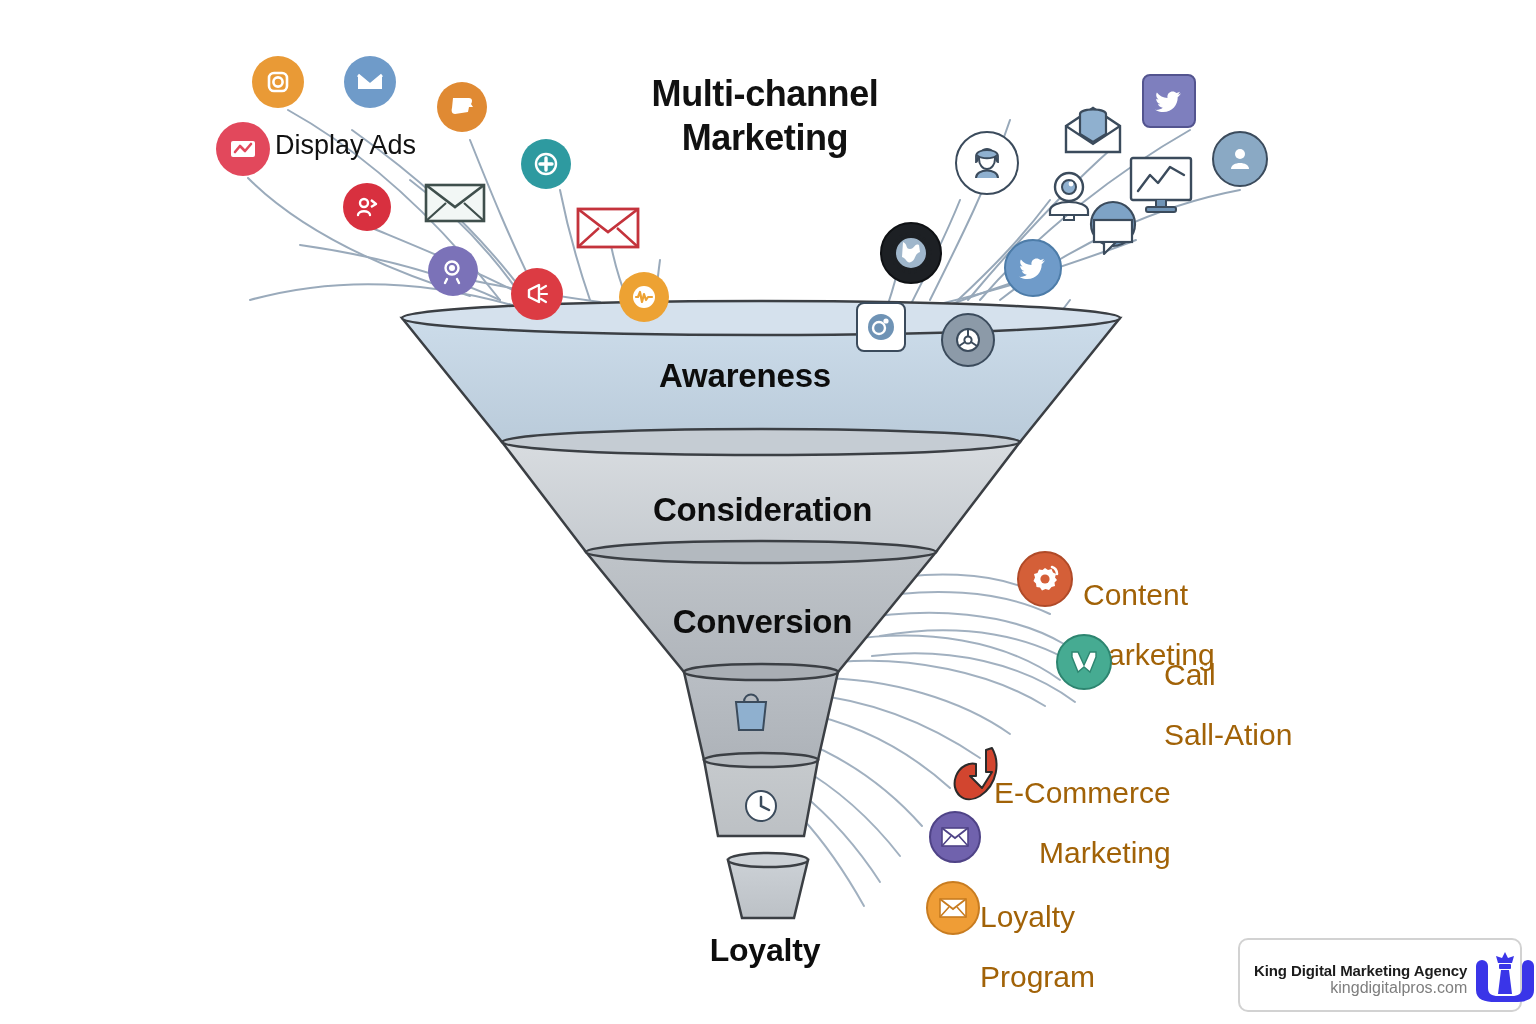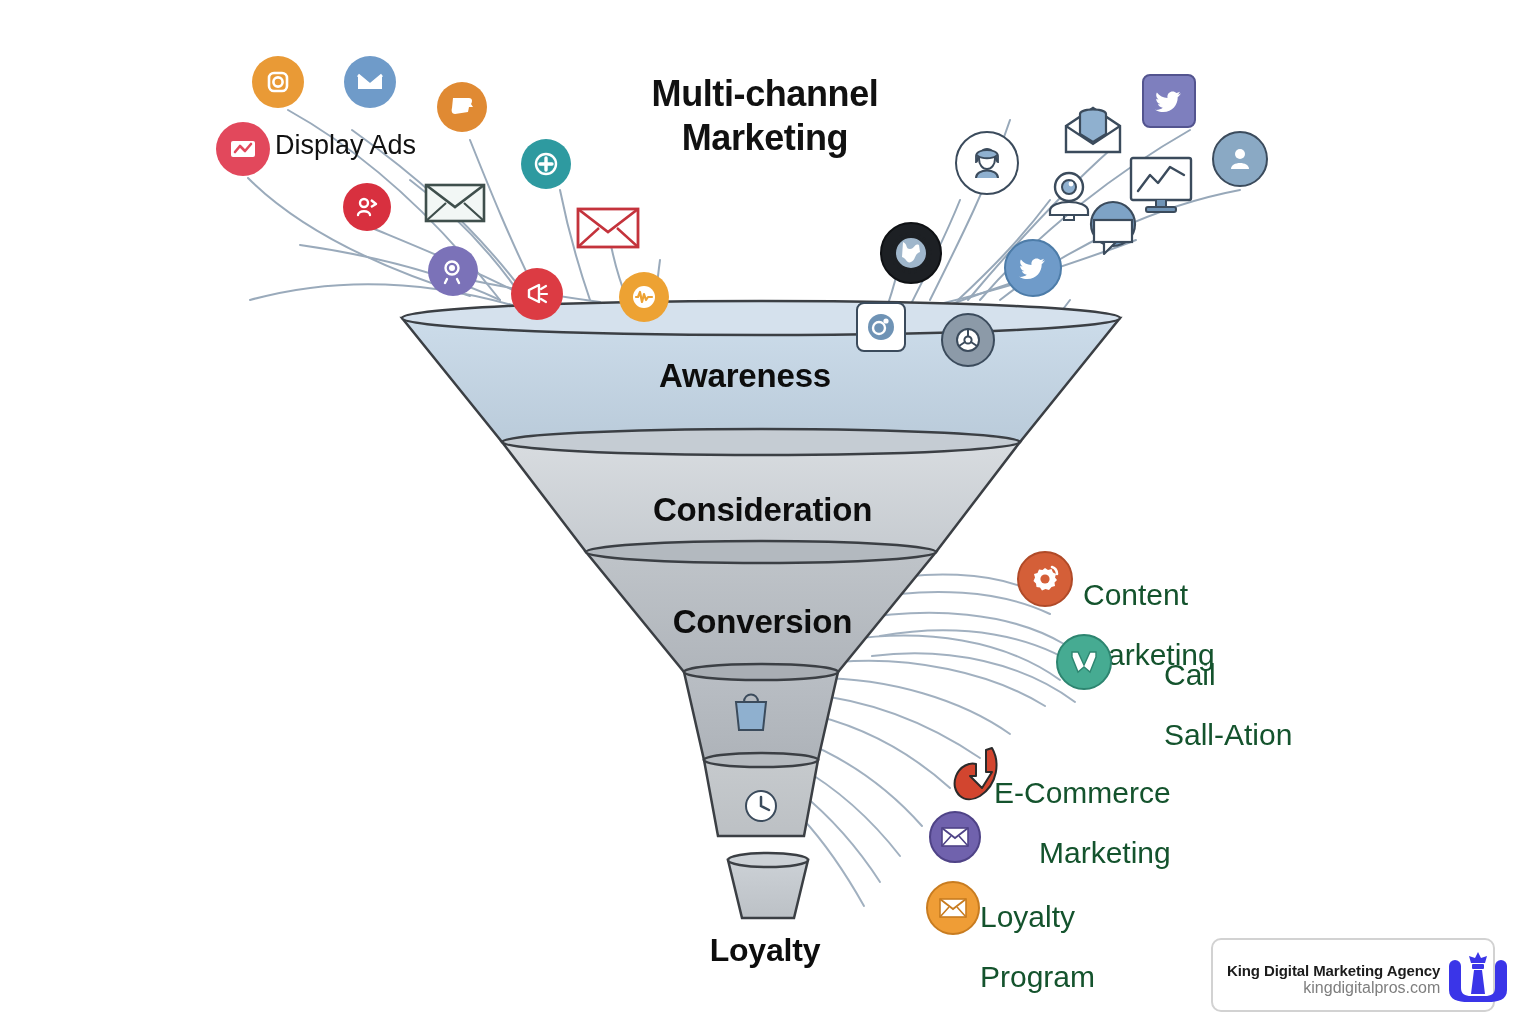--- a/index.html
+++ b/index.html
@@ -50,21 +50,21 @@
     font-size: 27px;
     font-weight: 400;
     color: #111111;
     white-space: nowrap;
   }
 
   
   .side-label {
     font-size: 30px;
     line-height: 1.0;
-    color: #14532d;
+    color: #a16207;
     white-space: pre-line;
     font-weight: 400;
   }
   #sl-content  { left: 1083px; top: 550px; }
   #sl-cail     { left: 1164px; top: 630px; }
   #sl-ecom     { left: 994px;  top: 748px; }
   #sl-diyalty  { left: 986px;  top: 810px; }
   #sl-loyaltyp { left: 980px;  top: 872px; }
 
   
@@ -73,21 +73,21 @@
     display: flex;
     align-items: center;
     justify-content: center;
     box-sizing: border-box;
   }
   .badge.sq { border-radius: 8px; }
   .badge svg { display: block; }
 
   
   #watermark {
-    left: 1211px;
+    left: 1238px;
     top: 938px;
     width: 284px;
     height: 74px;
     border: 2px solid #d2d2d2;
     border-radius: 10px;
     background: #ffffff;
     display: flex;
     align-items: center;
     padding: 8px 10px 0 14px;
     box-sizing: border-box;

